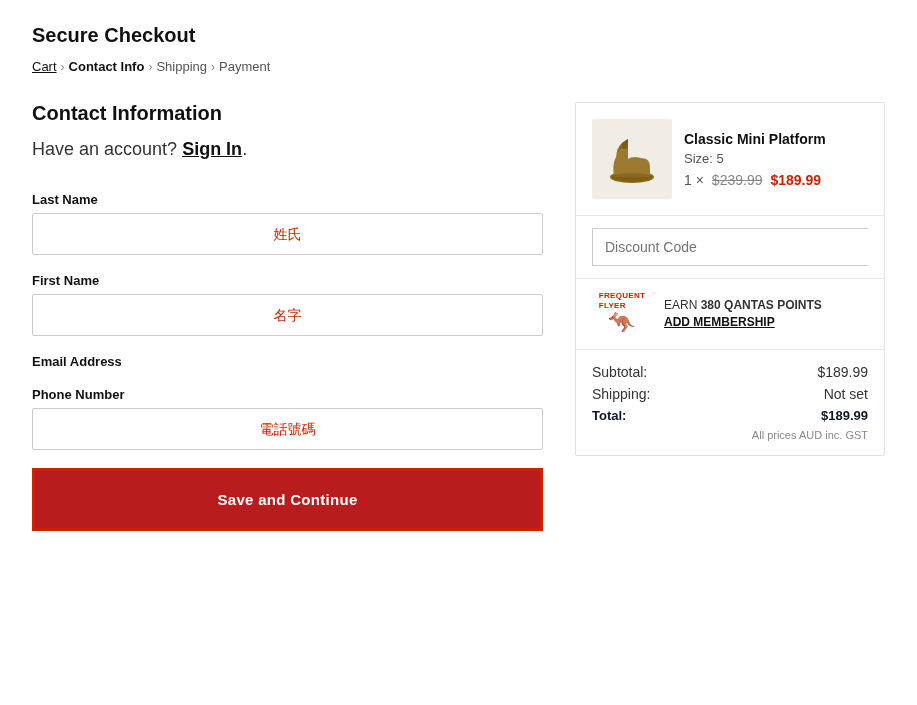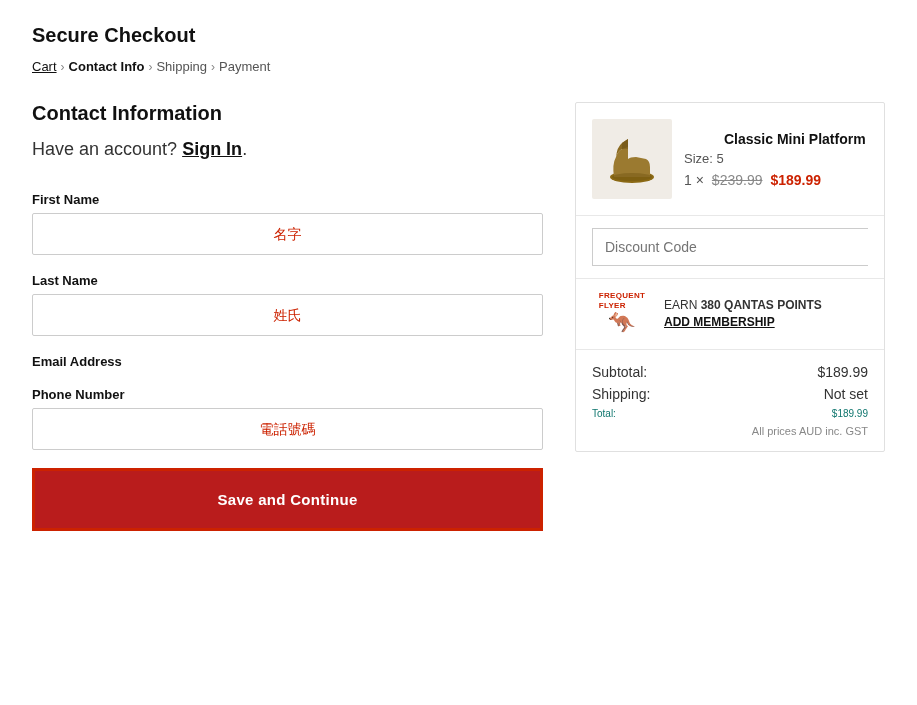--- a/index.html
+++ b/index.html
@@ -159,21 +159,20 @@
       width: 60px;
       height: 60px;
     }
     .product-info {
       flex: 1;
     }
     .product-name {
       font-size: 14px;
       font-weight: 600;
       margin-bottom: 4px;
-      margin-left: 40px;
     }
     .product-size {
       font-size: 13px;
       color: #555;
       margin-bottom: 6px;
     }
     .price-row {
       display: flex;
       align-items: center;
       gap: 8px;
@@ -263,23 +262,23 @@
       padding: 14px 16px;
     }
     .total-line {
       display: flex;
       justify-content: space-between;
       font-size: 14px;
       margin-bottom: 6px;
       color: #333;
     }
     .total-line.bold {
-      font-weight: 400;
-      font-size: 10px;
-      color: #0f766e;
+      font-weight: 700;
+      font-size: 13px;
+      color: #0f172a;
       margin-top: 4px;
     }
     .gst-note {
       text-align: right;
       font-size: 11px;
       color: #888;
       margin-top: 4px;
     }
   </style>
 </head>
@@ -301,27 +300,27 @@
 
   <div class="left">
     <h2>Contact Information</h2>
 
     <p class="account-line">
       <span>Have an account?</span>
       <a href="#">Sign In</a>.
     </p>
 
     <div class="form-group">
+      <label>Last Name</label>
+      <input type="text" placeholder="姓氏" style="">
+    </div>
+
+    <div class="form-group">
       <label>First Name</label>
       <input type="text" placeholder="名字" style="">
-    </div>
-
-    <div class="form-group">
-      <label>Last Name</label>
-      <input type="text" placeholder="姓氏" style="">
     </div>
 
     <div class="form-group">
       <label>Email Address</label>
     </div>
 
     <div class="form-group">
       <label>Phone Number</label>
       <input type="tel" placeholder="電話號碼" style="">
     </div>

